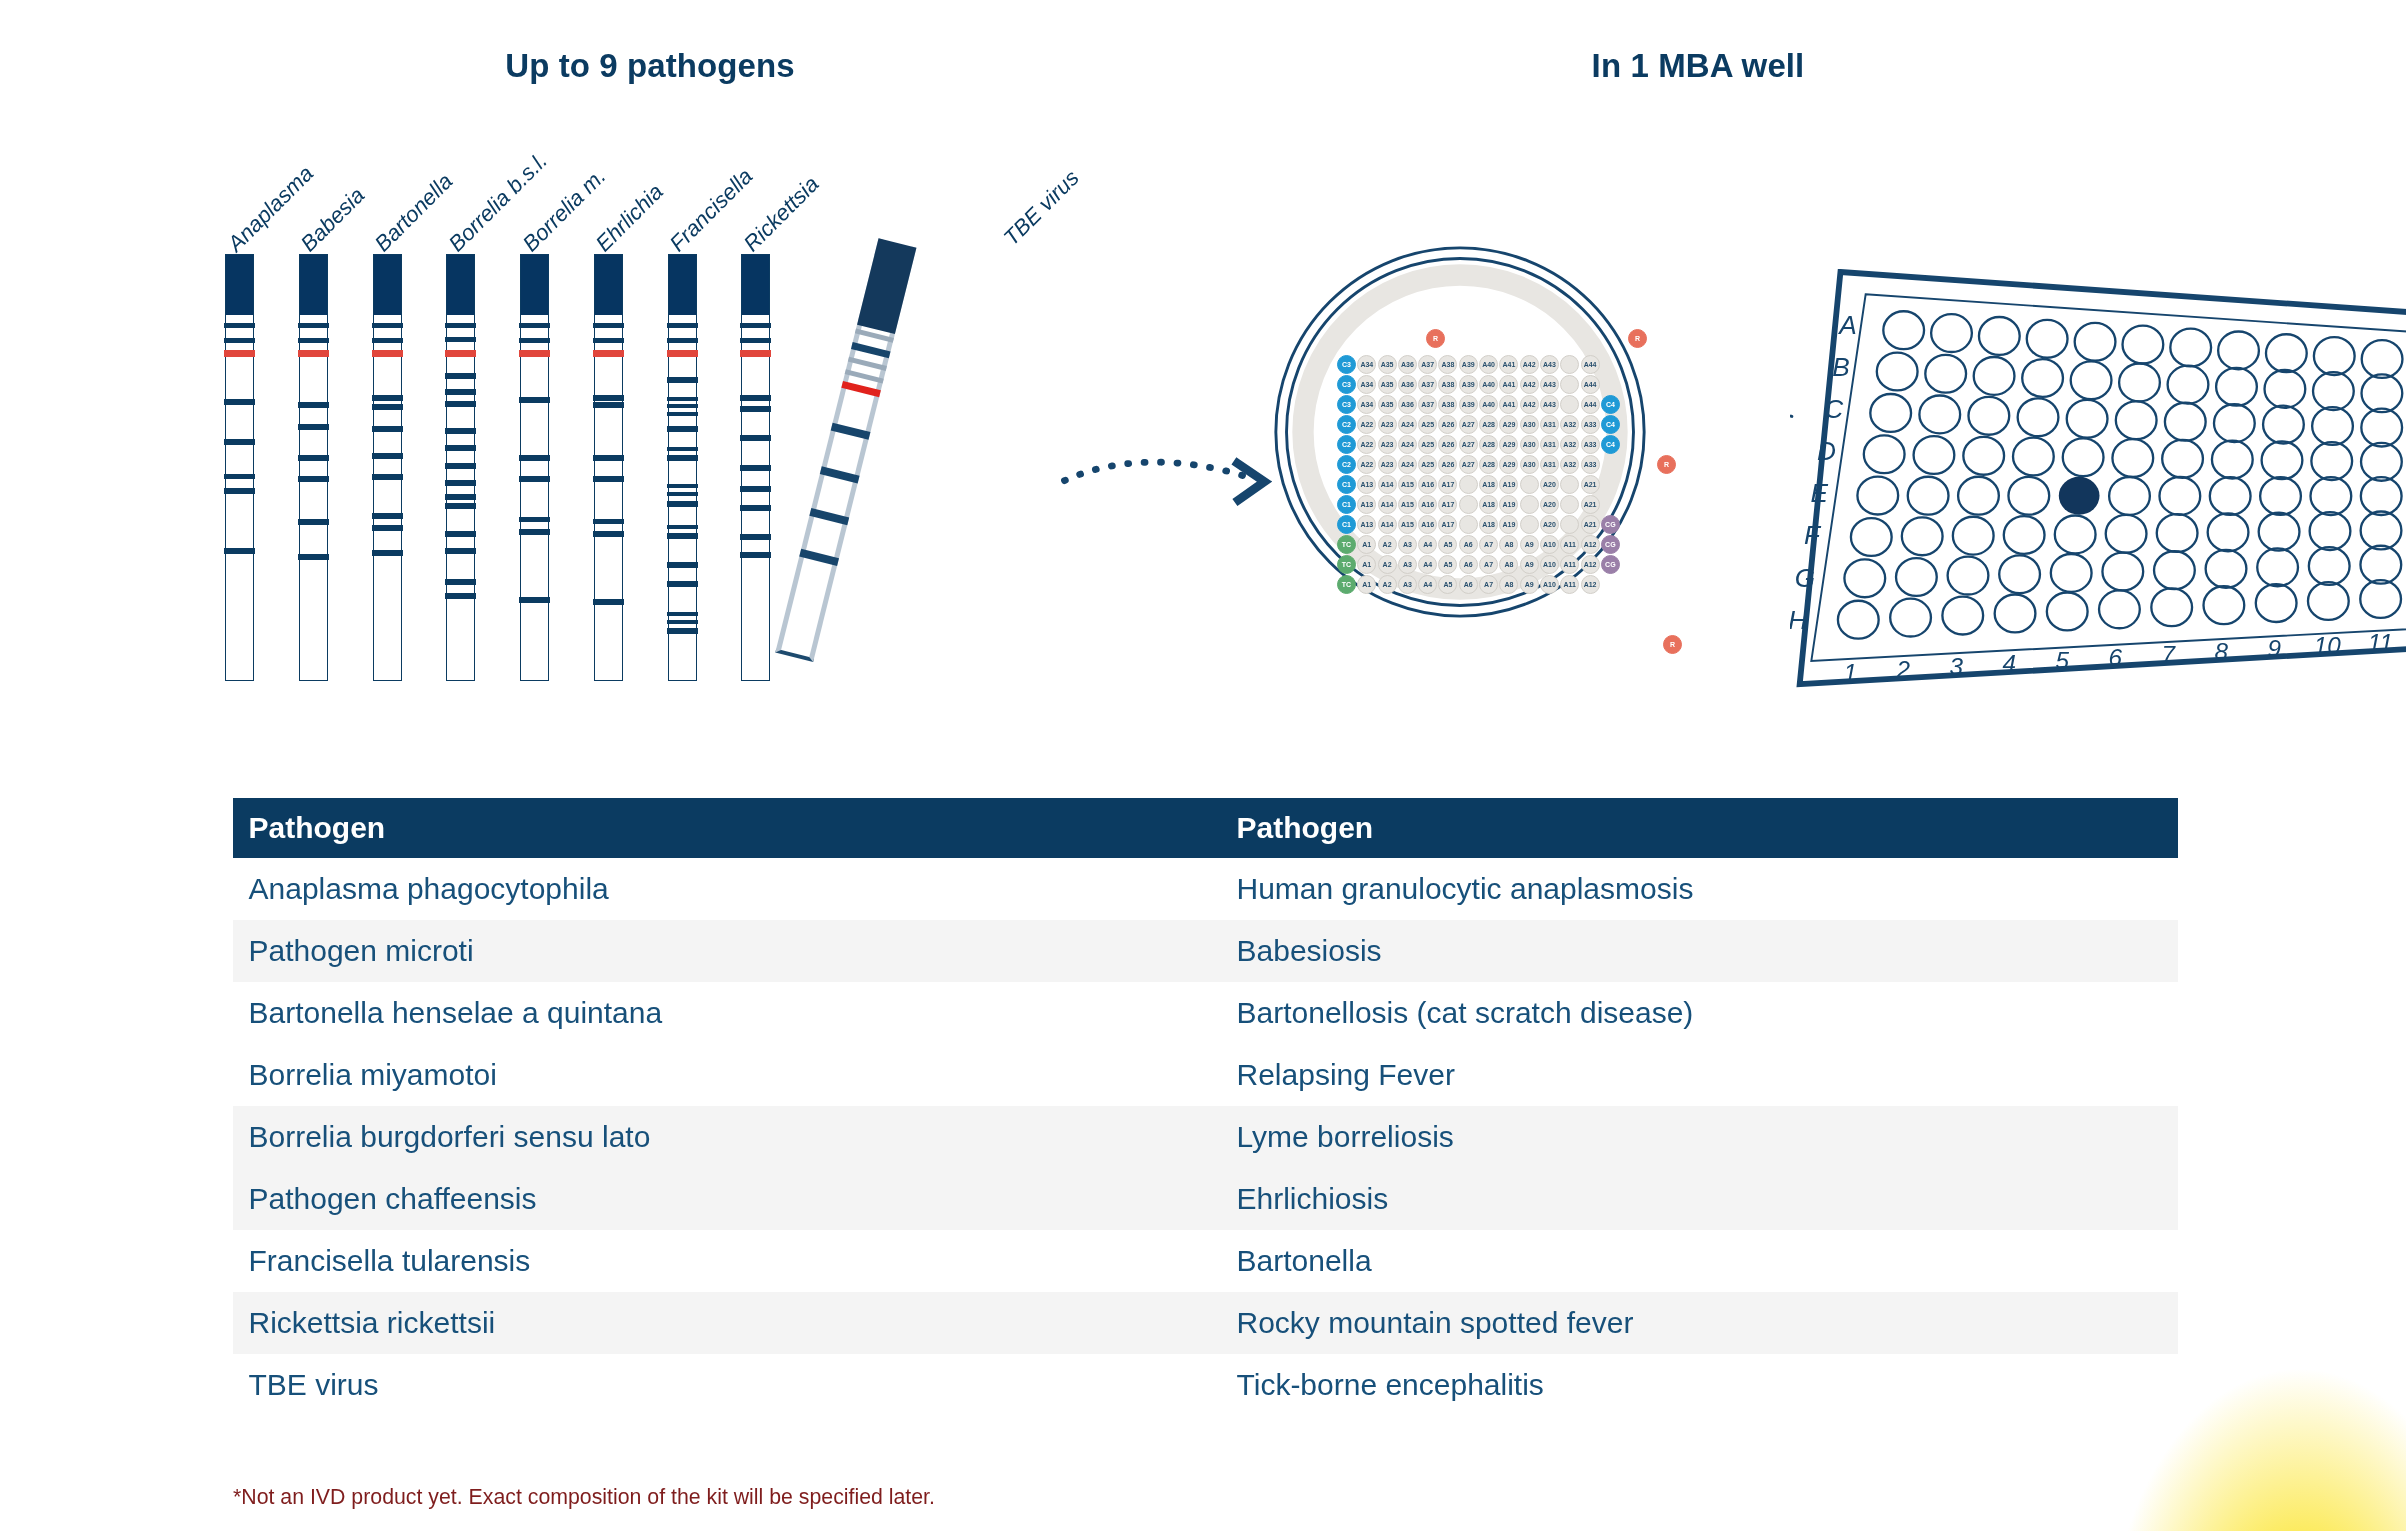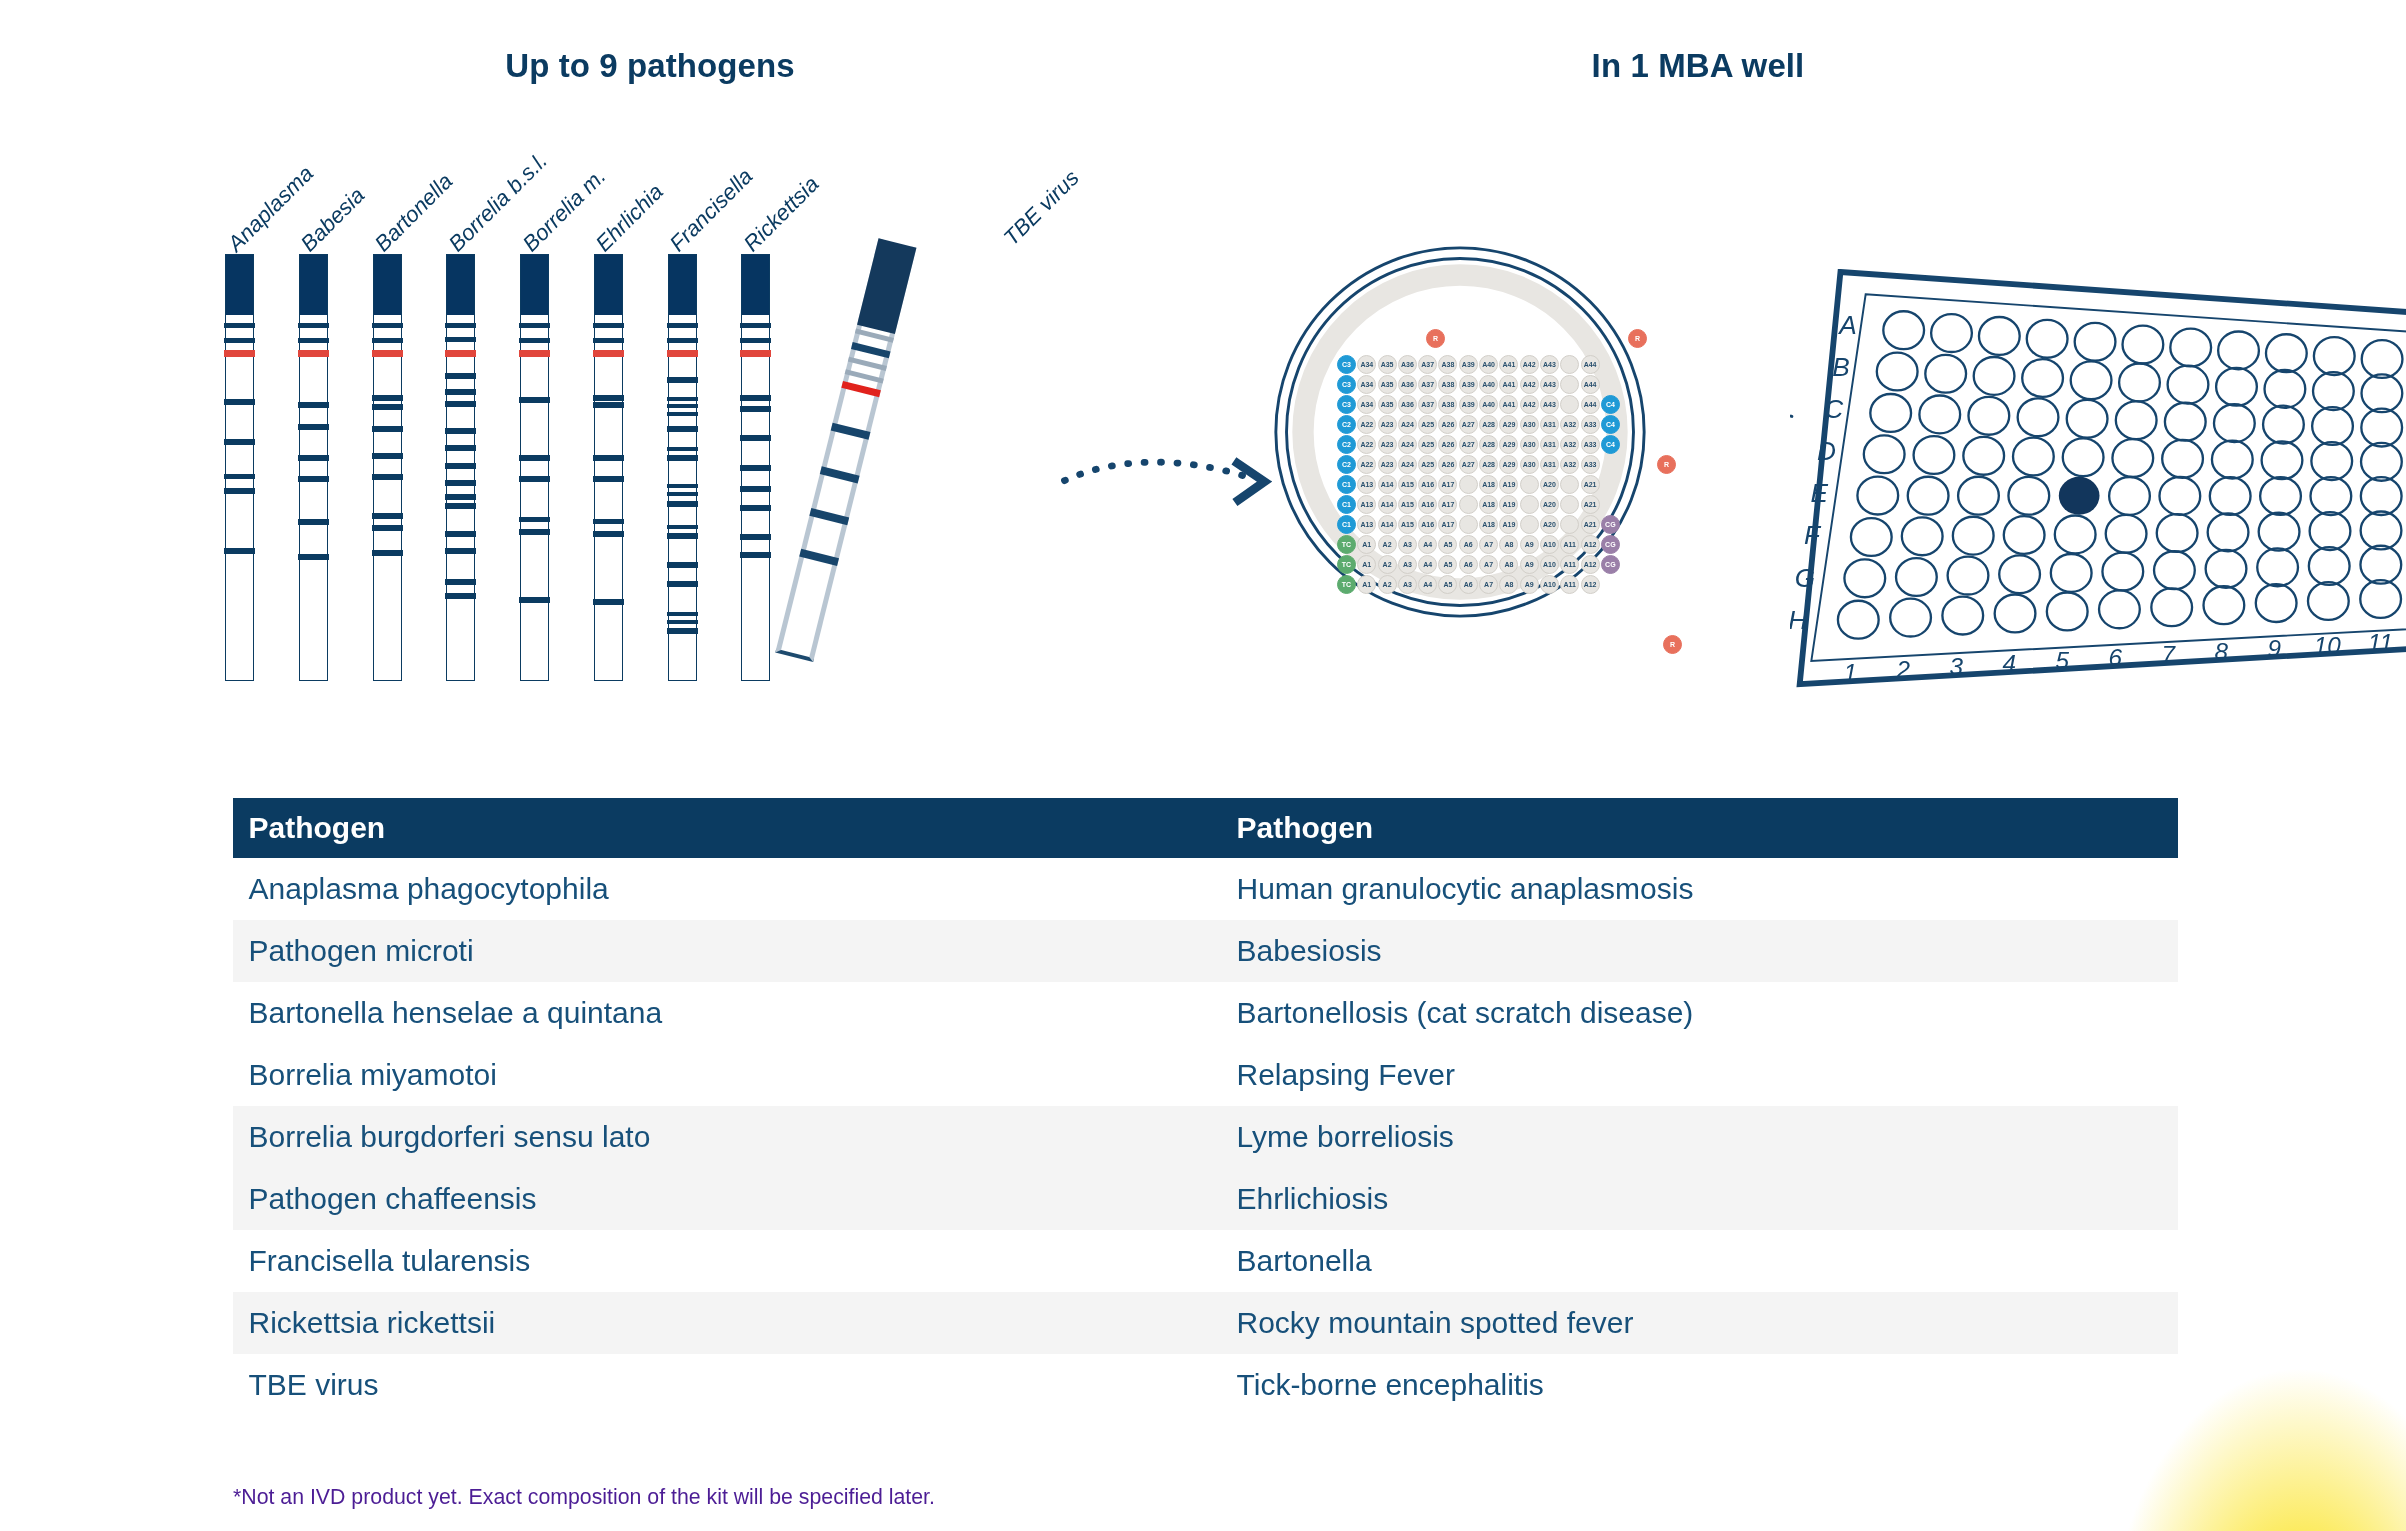--- a/index.html
+++ b/index.html
@@ -76,21 +76,21 @@
   .tbl-head{
     display:flex;background:#0b3b61;color:#ffffff;height:60px;align-items:center;
     font-weight:bold;font-size:30px;
   }
   .tbl-row{display:flex;height:62px;align-items:center;font-size:30px;color:#17507a;}
   .tbl-row.alt{background:#f4f4f4;}
   .c1{width:988px;padding-left:15.5px;box-sizing:border-box;}
   .c2{flex:1;padding-left:15.5px;box-sizing:border-box;}
 
   
-  #footnote{position:absolute;left:233px;top:1485px;font-size:21.3px;color:#4c1d95;white-space:nowrap;}
+  #footnote{position:absolute;left:233px;top:1485px;font-size:21.3px;color:#7f1d1d;white-space:nowrap;}
 
   
   #corner-glow{
     position:absolute;right:-87px;bottom:-126px;width:388px;height:291px;
     background:radial-gradient(ellipse at 50% 100%, #fbe429 0%, rgba(251,228,41,.75) 30%, rgba(251,228,41,0) 70%);
     pointer-events:none;
   }
 </style>
 </head>
 <body>

